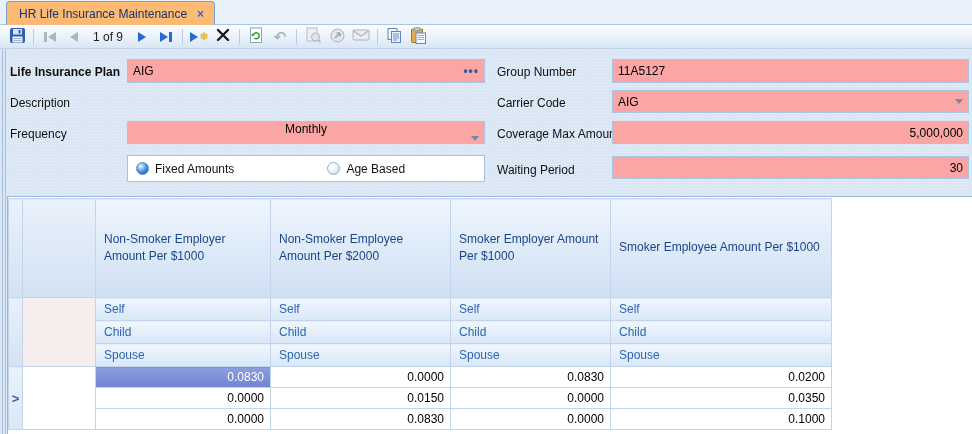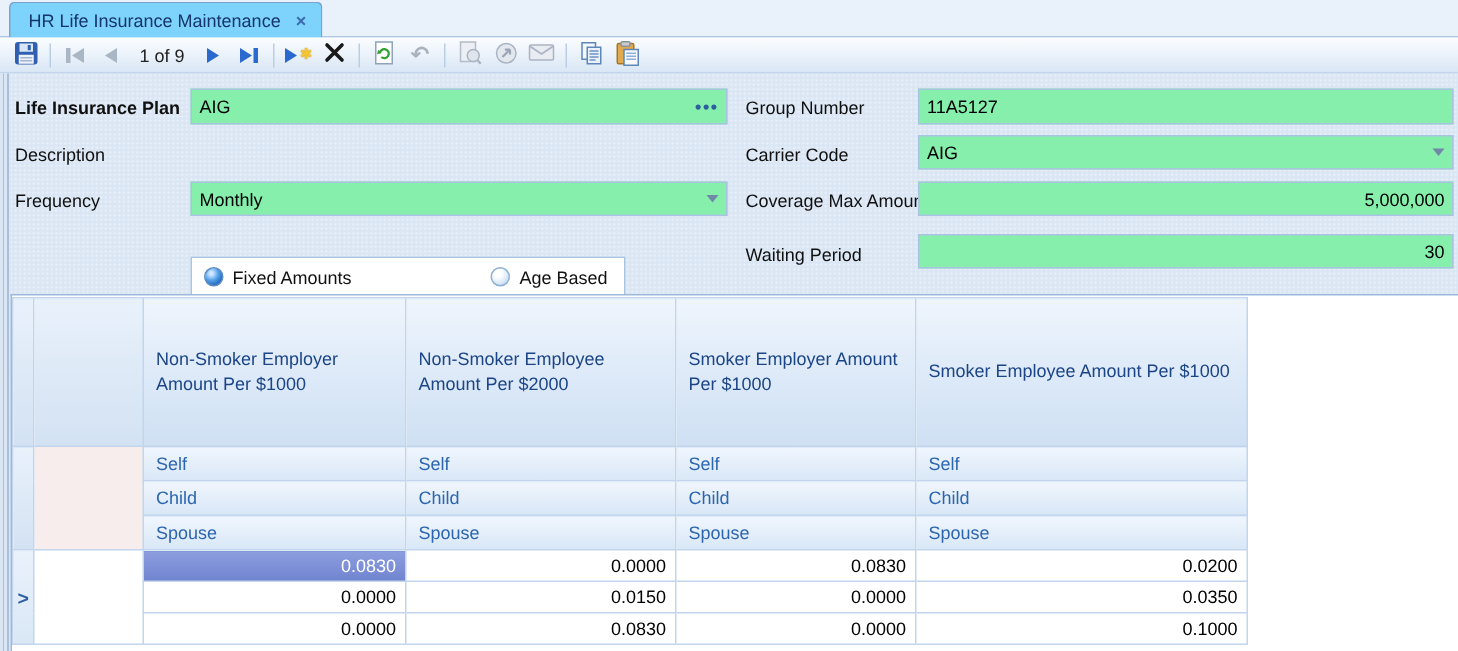--- a/index.html
+++ b/index.html
@@ -1,21 +1,21 @@
 <!DOCTYPE html>
 <html><head>
 <meta charset="utf-8">
 <style>
   html,body{margin:0;padding:0;}
   body{font-family:"Liberation Sans","DejaVu Sans",sans-serif;font-size:12px;color:#111;}
   .window{position:relative;width:972px;height:434px;background:#dbe6f4;overflow:hidden;}
 
   
   .tabstrip{position:absolute;left:0;top:0;width:972px;height:24px;background:#e9f1fb;border-bottom:1px solid #aec6e2;}
-  .tab{position:absolute;left:6px;top:1px;height:23px;background:#7dd3fc;border:1px solid #7ba2cd;border-bottom:none;
+  .tab{position:absolute;left:6px;top:1px;height:23px;background:#fdba74;border:1px solid #7ba2cd;border-bottom:none;
        border-radius:4px 4px 0 0;display:flex;align-items:center;padding:0 10px 0 12px;gap:10px;cursor:default;}
   .tab-title{color:#15356b;}
   .tab-close{color:#3d6bac;font-weight:bold;font-size:12px;line-height:12px;cursor:pointer;}
 
   
   .toolbar{position:absolute;left:0;top:25px;width:972px;height:24px;
            background:linear-gradient(180deg,#fbfdff 0%,#e9f1fa 55%,#d9e6f4 100%);
            border-bottom:1px solid #c3d5ea;display:flex;align-items:center;padding-left:6px;box-sizing:border-box;gap:2px;}
   .tbtn{width:22px;height:20px;display:flex;align-items:center;justify-content:center;border-radius:2px;}
   .tsep{width:1px;height:16px;background:#b9cde4;margin:0 3px;}
@@ -29,21 +29,21 @@
   .navgrp{display:flex;align-items:center;gap:1px;}
   .undo-glyph{font-size:15px;line-height:15px;color:#a9b2bd;font-weight:bold;}
   .star{color:#f4c431;font-size:10px;line-height:10px;margin-left:1px;text-shadow:0 0 1px #b98a10;}
 
   
   .form{position:absolute;left:0;top:49px;width:972px;height:147px;background:#dbe6f4;
         background-image:radial-gradient(rgba(255,255,255,.45) .5px,transparent .9px);background-size:3px 3px;}
   .splitter{position:absolute;left:0;top:49px;width:7px;height:385px;
             background:linear-gradient(90deg,#dbe6f4 0 2px,#a9c0dd 2px 3px,#dbe6f4 3px 5px,#a9c0dd 5px 6px,#dbe6f4 6px 7px);}
   .flabel{position:absolute;color:#101010;white-space:nowrap;}
-  .fbox{position:absolute;background:#86efac;border:1px solid #a9c4e1;box-sizing:border-box;display:flex;align-items:center;
+  .fbox{position:absolute;background:#fca5a5;border:1px solid #a9c4e1;box-sizing:border-box;display:flex;align-items:center;
         padding:0 5px;color:#000;}
   .fbox.num{justify-content:flex-end;}
   .ellipsis-btn{margin-left:auto;color:#2d5f9e;font-weight:bold;letter-spacing:1px;cursor:pointer;}
   .combo-arrow{margin-left:auto;width:0;height:0;border-left:4px solid transparent;border-right:4px solid transparent;
                border-top:5px solid #7188a8;}
   .radiogroup{position:absolute;background:#ffffff;border:1px solid #a9c4e1;box-sizing:border-box;display:flex;
               align-items:center;gap:0;}
   .radioitem{display:flex;align-items:center;gap:6px;cursor:pointer;}
   .radio{width:13px;height:13px;border-radius:50%;box-sizing:border-box;}
   .radio.on{border:1px solid #5d8cc0;background:radial-gradient(circle at 35% 30%,#cfe7ff 10%,#53a0e8 45%,#1e63bb 80%);}
@@ -178,27 +178,27 @@
 
   <div class="flabel" style="left:10px;top:65px;font-weight:bold;">Life Insurance Plan</div>
   <div class="fbox" style="left:127px;top:59px;width:358px;height:24px;">
     <span>AIG</span>
     <span class="ellipsis-btn">•••</span>
   </div>
 
   <div class="flabel" style="left:10px;top:96px;">Description</div>
 
   <div class="flabel" style="left:10px;top:127px;">Frequency</div>
-  <div class="fbox" style="left:127px;top:121px;width:358px;height:23px;">
+  <div class="fbox" style="left:127px;top:121px;width:358px;height:23px;flex-direction:column;">
     <span>Monthly</span>
     <span class="combo-arrow"></span>
   </div>
 
   <div class="flabel" style="left:10px;top:163px;margin-top:44px;">Premium Method</div>
-  <div class="radiogroup" style="left:127px;top:155px;width:290px;height:27px;margin-top:16px;">
+  <div class="radiogroup" style="left:127px;top:155px;width:358px;height:27px;">
     <div class="radioitem" style="margin-left:8px;">
       <span class="radio on"></span>
       <span>Fixed Amounts</span>
     </div>
     <div class="radioitem" style="margin-left:93px;">
       <span class="radio off"></span>
       <span>Age Based</span>
     </div>
   </div>
 

